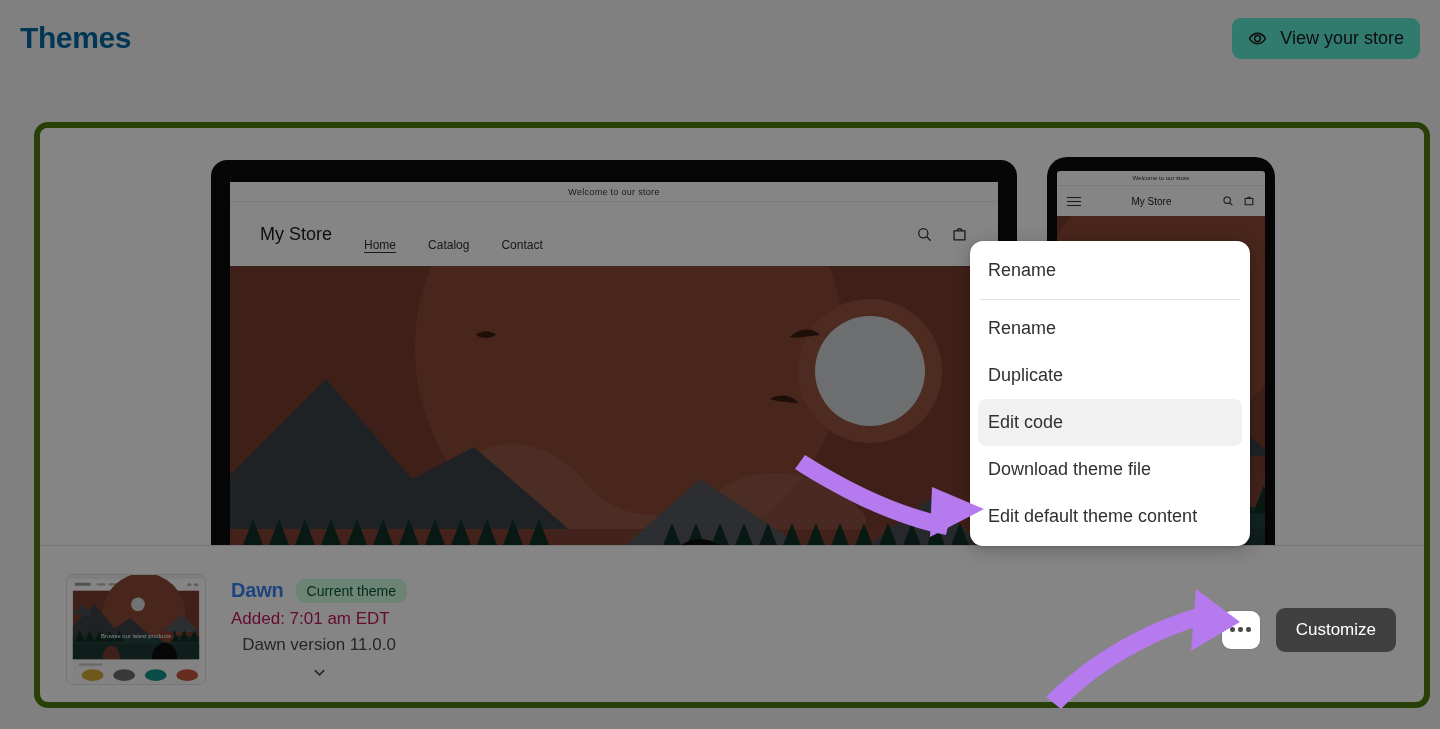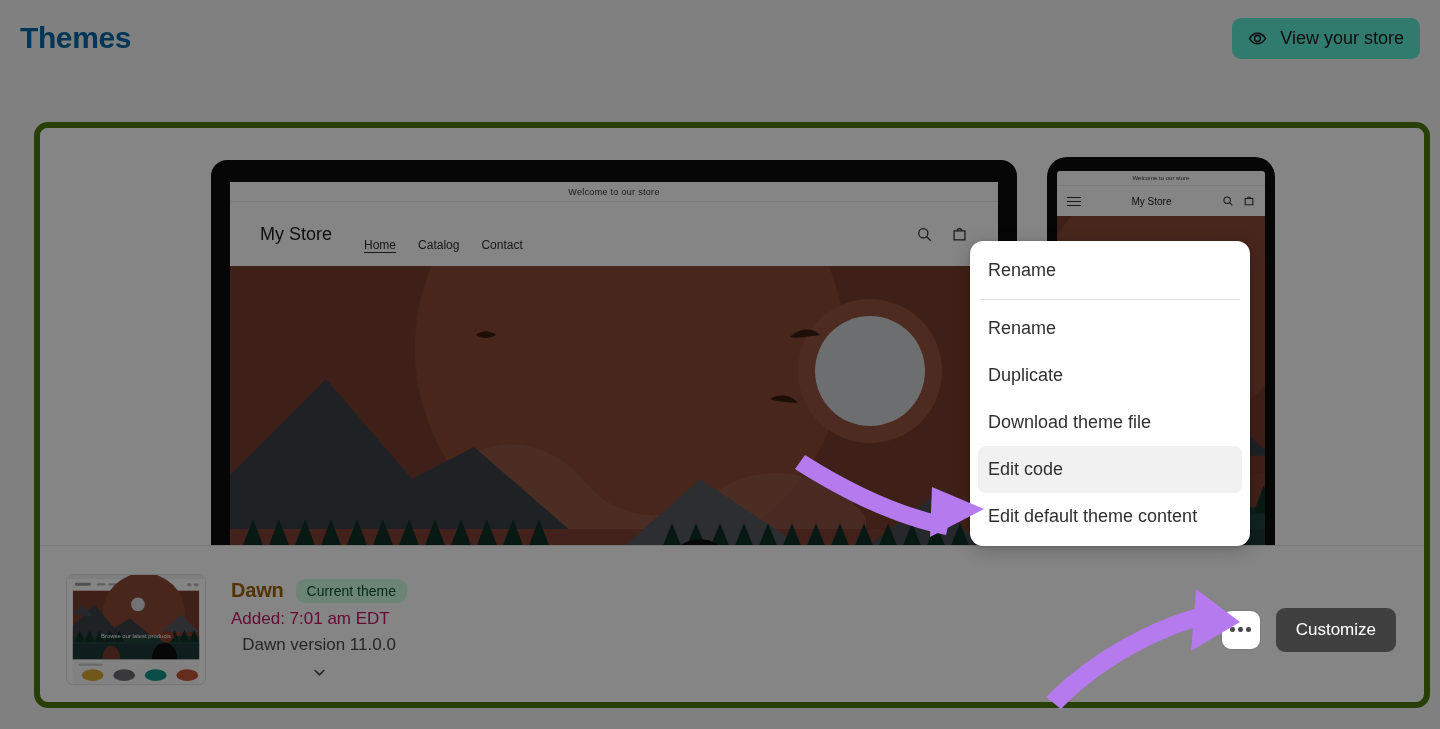--- a/index.html
+++ b/index.html
@@ -87,21 +87,21 @@
     border-bottom: 1px solid #ebebeb;
     letter-spacing: .3px;
   }
   .store-header {
     height: 64px;
     display: flex; align-items: center;
     padding: 0 30px;
     gap: 32px;
   }
   .store-logo { font-size: 18px; color: #1a1a1a; font-weight: 400; }
-  .store-nav { display:flex; gap: 22px; align-items:center;margin-top:22px; }
+  .store-nav { display:flex; gap: 32px; align-items:center;margin-top:22px; }
   .store-nav span { font-size: 12px; color: #303030; }
   .store-nav span.active { text-decoration: underline; text-underline-offset: 3px; }
   .store-icons { margin-left:auto; display:flex; gap: 18px; align-items:center; }
   .store-icons svg { width: 17px; height: 17px; display:block; }
 
   
   .hero { position: relative; width:100%; height: calc(100% - 84px); overflow:hidden; }
   .hero svg { display:block; width:100%; height:100%; }
 
   
@@ -146,21 +146,21 @@
     border: 1px solid #e1e1e1;
     border-radius: 7px;
     overflow: hidden;
     background: #fff;
     flex: none;
   }
   .thumb svg { display:block; width:100%; height:100%; }
 
   .theme-meta { display:flex; flex-direction:column; gap: 6px; }
   .theme-name-line { display:flex; align-items:center; gap: 12px; }
-  .theme-name { font-size: 20px; font-weight: 700; color:#a16207; letter-spacing:-.2px;}
+  .theme-name { font-size: 20px; font-weight: 700; color:#3b82f6; letter-spacing:-.2px;}
   .badge {
     background:#cdfee1; color:#0c5132;
     font-size: 14px; padding: 3px 11px; border-radius: 9px;
     line-height: 1.35;
   }
   .theme-sub { font-size: 17px; color:#be185d; }
   .theme-version {
     font-size: 17px; color:#4a4a4a;
     display:flex; align-items:center; gap: 10px; cursor:pointer;flex-direction:column;
   }
@@ -400,22 +400,22 @@
   </div>
 </div>
 
 <div class="backdrop"></div>
 
 <div class="popover">
   <div class="menu-item">Rename</div>
   <div class="menu-sep"></div>
   <div class="menu-item">Rename</div>
   <div class="menu-item">Duplicate</div>
+  <div class="menu-item active">Edit code</div>
   <div class="menu-item">Download theme file</div>
-  <div class="menu-item active">Edit code</div>
   <div class="menu-item">Edit default theme content</div>
 </div>
 
 <svg class="arrows" width="1440" height="729" viewBox="0 0 1440 729">
   <g fill="#b57aee">
     <path d="M805 455c55 35 105 55 145 63l-4 17c-44-9-95-30-151-66z"></path>
     <path d="M932 487l52 22-54 28z"></path>
   </g>
   <g fill="#b57aee">
     <path d="M1046 697c48-48 108-78 162-92l5 17c-50 13-107 41-152 87z"></path>

